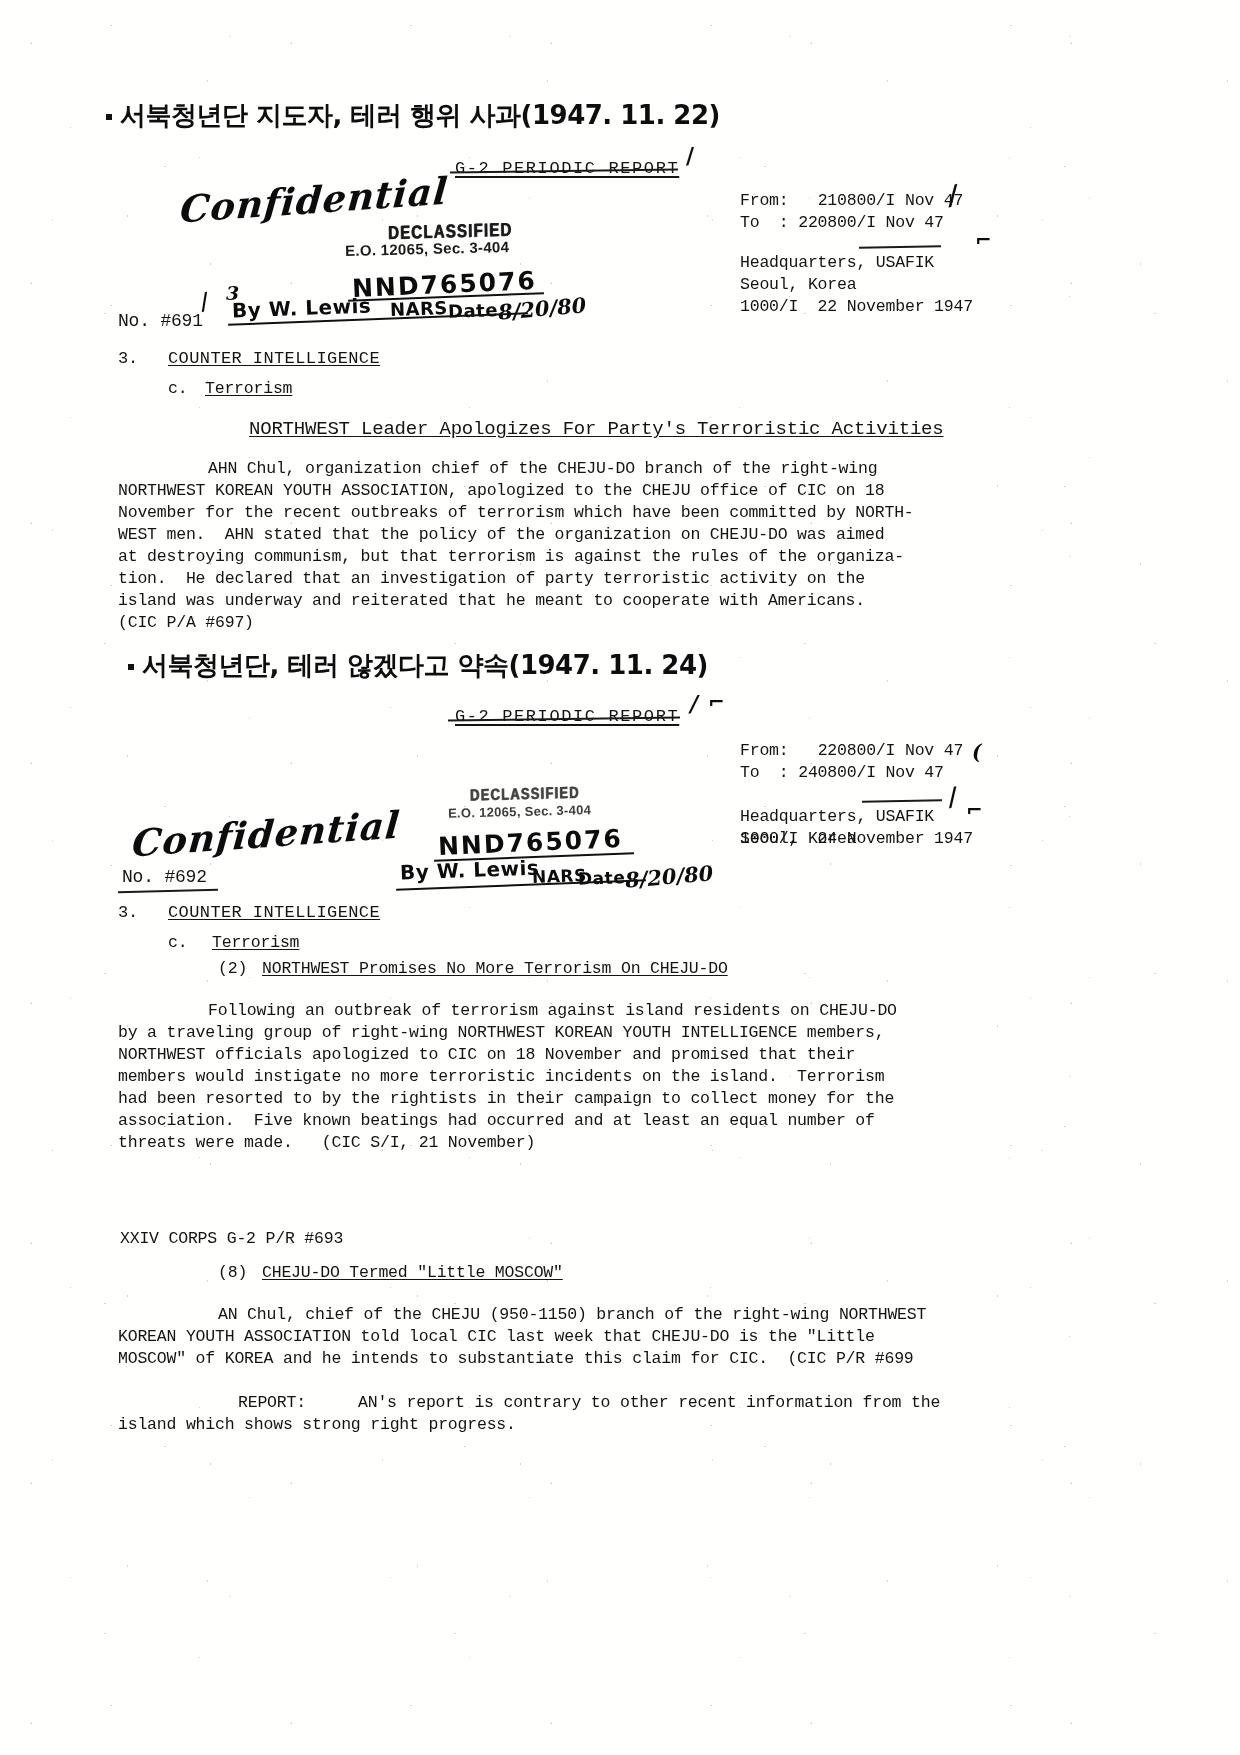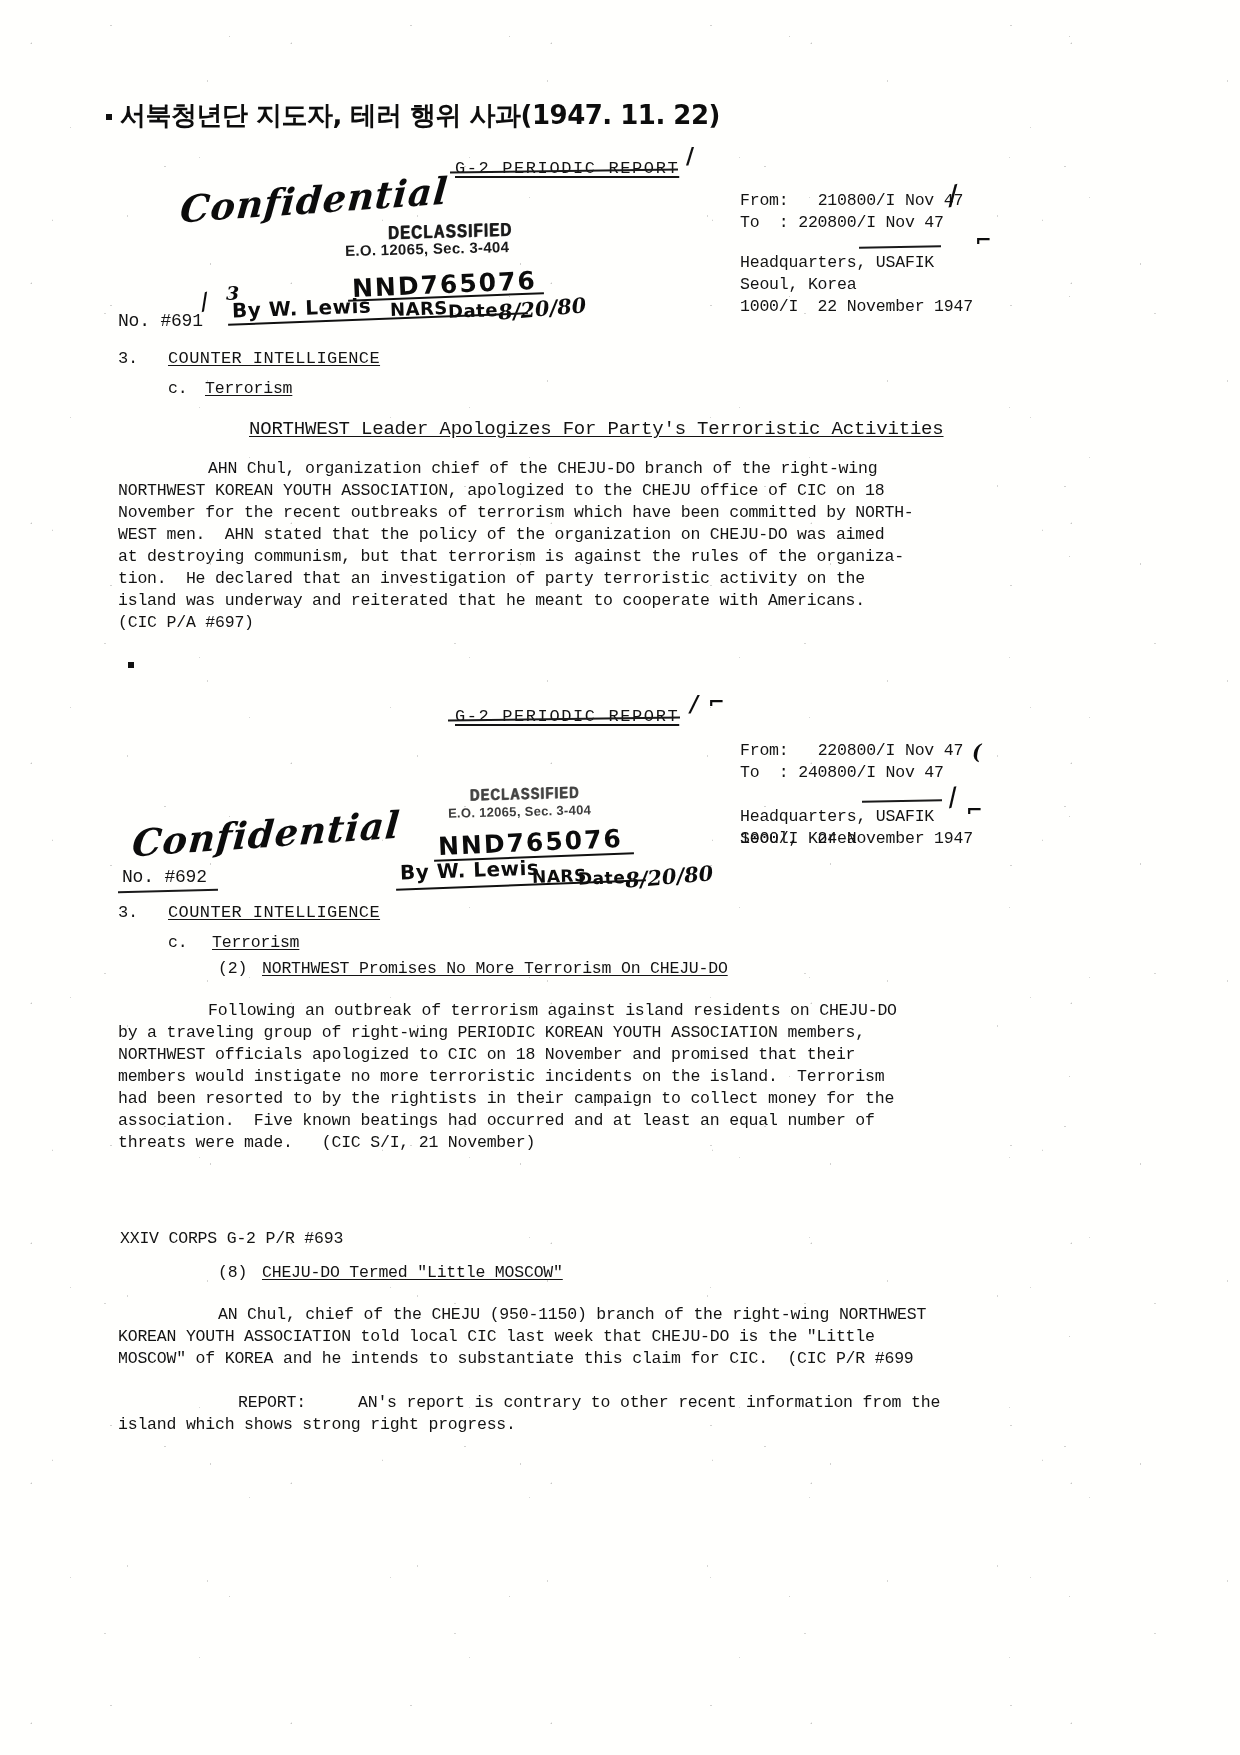--- a/index.html
+++ b/index.html
@@ -224,21 +224,21 @@
   <div class="tw blk" style="left:118px; top:458px; width:960px;"><span style="margin-left:90px;">AHN Chul, organization chief of the CHEJU-DO branch of the right-wing</span>
 <span>NORTHWEST KOREAN YOUTH ASSOCIATION, apologized to the CHEJU office of CIC on 18</span>
 <span>November for the recent outbreaks of terrorism which have been committed by NORTH-</span>
 <span>WEST men.  AHN stated that the policy of the organization on CHEJU-DO was aimed</span>
 <span>at destroying communism, but that terrorism is against the rules of the organiza-</span>
 <span>tion.  He declared that an investigation of party terroristic activity on the</span>
 <span>island was underway and reiterated that he meant to cooperate with Americans.</span>
 <span>(CIC P/A #697)</span></div>
 
   <div class="kr-head" style="left:128px; top:648px;">
-    <span class="bullet"></span>
+    <span class="bullet"></span><span>서북청년단, 테러 않겠다고 약속(1947. 11. 24)</span>
   </div>
 
   <div class="tw title-u" style="left:455px; top:696px; font-size:17px; letter-spacing:1.6px;">G-2 PERIODIC REPORT</div>
   <div class="rule wobble" style="left:448px; top:718px; width:232px;"></div>
   <div class="hand hand-mark" style="left:690px; top:690px;">/</div>
   <div class="hand hand-mark" style="left:708px; top:690px; font-size:20px;">⌐</div>
 
   <div class="tw hdr-right" style="top:740px;"><span>From:</span>   <span>220800/I Nov 47</span></div>
   <div class="tw hdr-right" style="top:762px;"><span>To  :</span> <span>240800/I Nov 47</span></div>
   <div class="tw hdr-right" style="top:806px;">Headquarters, USAFIK</div>
@@ -267,21 +267,21 @@
   <div class="tw" style="left:118px; top:902px; font-size:17px;">3.</div>
   <div class="tw u" style="left:168px; top:902px; font-size:17px; letter-spacing:.4px;">COUNTER INTELLIGENCE</div>
 
   <div class="tw" style="left:168px; top:932px;">c.</div>
   <div class="tw u" style="left:212px; top:932px;">Terrorism</div>
 
   <div class="tw" style="left:218px; top:958px;">(2)</div>
   <div class="tw u" style="left:262px; top:958px;">NORTHWEST Promises No More Terrorism On CHEJU-DO</div>
 
   <div class="tw blk" style="left:118px; top:1000px; width:990px;"><span style="margin-left:90px;">Following an outbreak of terrorism against island residents on CHEJU-DO</span>
-<span>by a traveling group of right-wing PERIODIC KOREAN YOUTH ASSOCIATION members,</span>
+<span>by a traveling group of right-wing NORTHWEST KOREAN YOUTH INTELLIGENCE members,</span>
 <span>NORTHWEST officials apologized to CIC on 18 November and promised that their</span>
 <span>members would instigate no more terroristic incidents on the island.  Terrorism</span>
 <span>had been resorted to by the rightists in their campaign to collect money for the</span>
 <span>association.  Five known beatings had occurred and at least an equal number of</span>
 <span>threats were made.   (CIC S/I, 21 November)</span></div>
 
 
   <div class="tw" style="left:120px; top:1228px;">XXIV CORPS G-2 P/R #693</div>
 
   <div class="tw" style="left:218px; top:1262px;">(8)</div>

